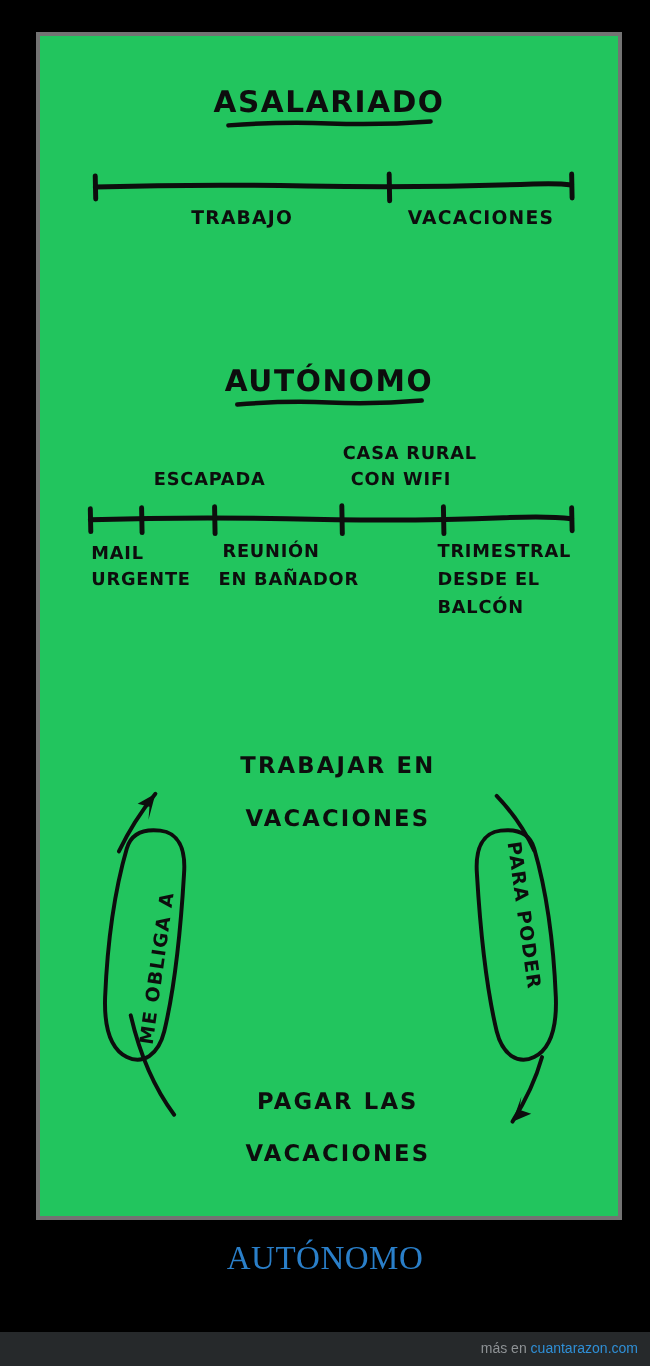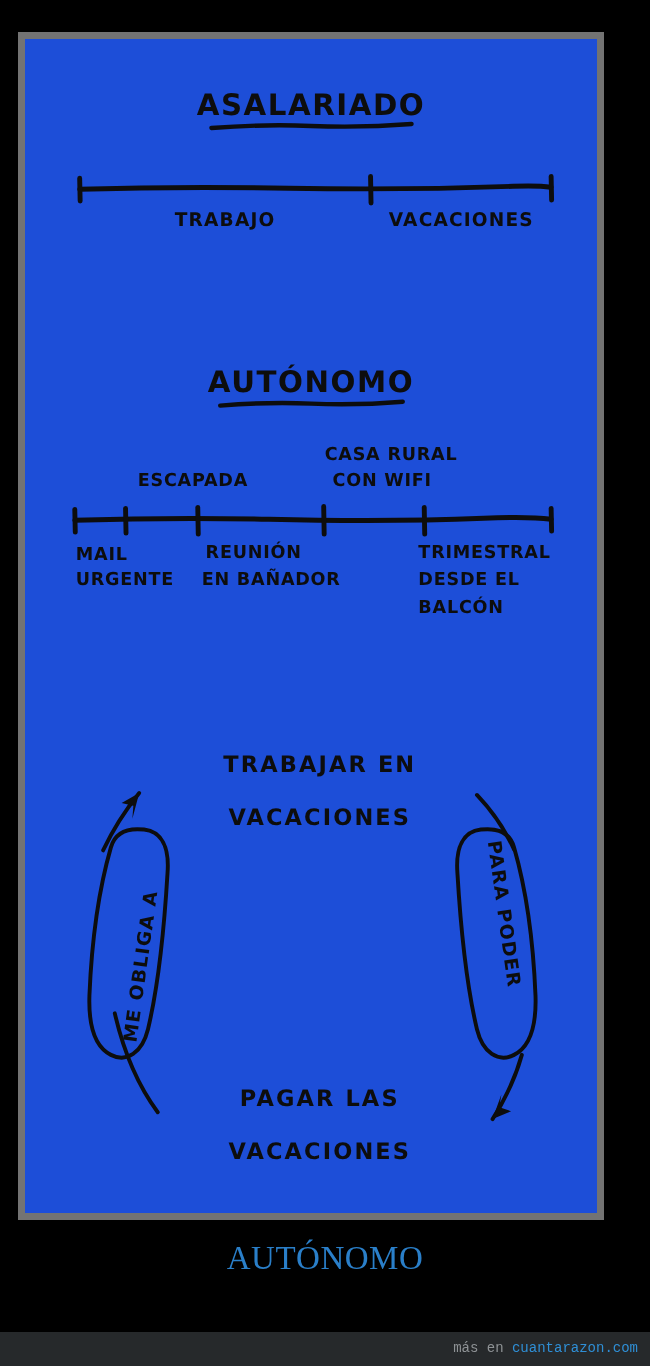--- a/index.html
+++ b/index.html
@@ -15,26 +15,26 @@
     position: relative;
     width: 650px;
     height: 1366px;
     background: #000000;
     overflow: hidden;
   }
 
   
   #panel {
     position: absolute;
-    left: 18px;
+    left: 36px;
     top: 32px;
     width: 586px;
     height: 1188px;
-    background: #1d4ed8;
-    border: 7px solid #737373;
+    background: #22c55e;
+    border: 4px solid #737373;
     box-sizing: border-box;
     overflow: hidden;
   }
   #panel-svg {
     position: absolute;
     left: 0;
     top: 0;
     width: 100%;
     height: 100%;
     display: block;
@@ -113,21 +113,21 @@
     left: 0;
     top: 1332px;
     width: 650px;
     height: 34px;
     background: #26292b;
   }
   #bottom-bar-text {
     position: absolute;
     right: 12px;
     top: 8px;
-    font-family: Liberation Mono, monospace;
+    font-family: Liberation Sans, sans-serif;
     font-size: 14px;
     color: #8e9295;
     white-space: nowrap;
     padding-left: 24px;
   }
   #bottom-bar-link {
     color: #2f8fd6;
   }
 </style>
 </head>

